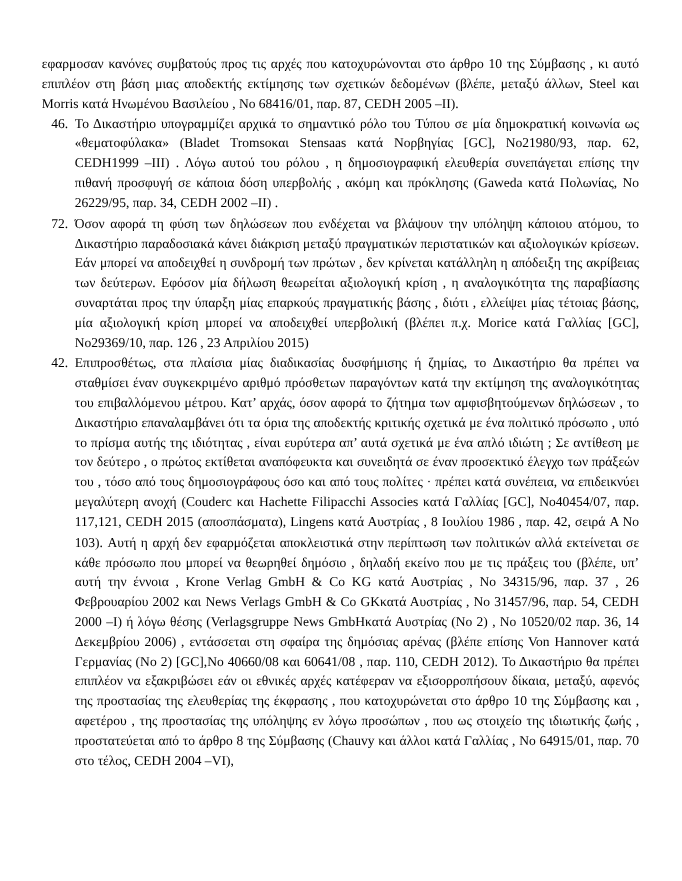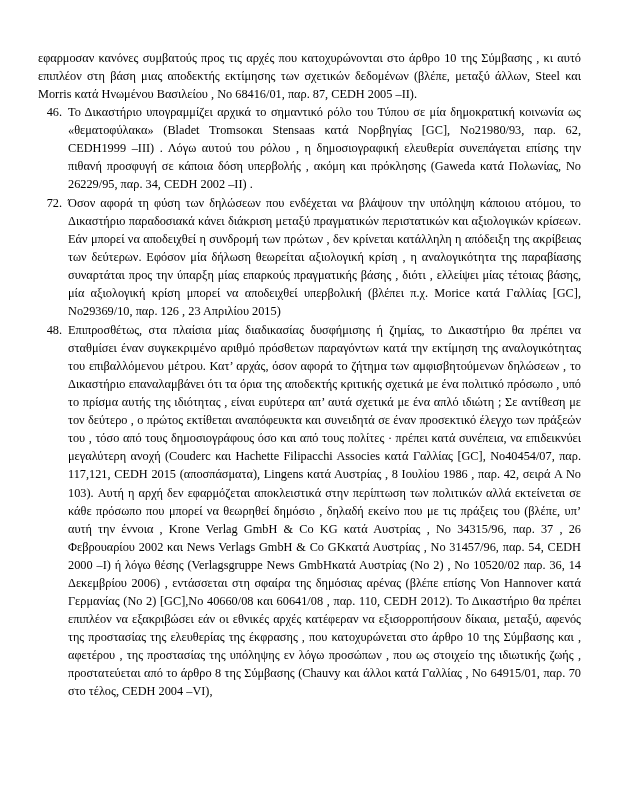--- a/index.html
+++ b/index.html
@@ -67,17 +67,17 @@
     <div class="num">46.</div>
     <div class="body-text">Το Δικαστήριο υπογραμμίζει αρχικά το σημαντικό ρόλο του Τύπου σε μία δημοκρατική κοινωνία  ως «θεματοφύλακα» (Bladet Tromsoκαι Stensaas κατά Νορβηγίας [GC], Νο21980/93, παρ. 62, CEDH1999  –III) . Λόγω αυτού του ρόλου , η δημοσιογραφική ελευθερία συνεπάγεται επίσης την πιθανή προσφυγή σε κάποια δόση υπερβολής , ακόμη και πρόκλησης (Gaweda κατά Πολωνίας, Νο 26229/95, παρ. 34, CEDH 2002 –II) .</div>
   </div>
 
   <div class="para">
     <div class="num">72.</div>
     <div class="body-text">Όσον αφορά τη φύση των δηλώσεων που ενδέχεται να  βλάψουν την υπόληψη κάποιου ατόμου, το Δικαστήριο παραδοσιακά κάνει διάκριση μεταξύ πραγματικών περιστατικών και αξιολογικών κρίσεων. Εάν μπορεί να αποδειχθεί η συνδρομή των πρώτων , δεν κρίνεται κατάλληλη η απόδειξη της ακρίβειας των δεύτερων. Εφόσον μία δήλωση θεωρείται  αξιολογική κρίση , η αναλογικότητα της παραβίασης συναρτάται προς την ύπαρξη μίας επαρκούς πραγματικής βάσης , διότι , ελλείψει μίας τέτοιας βάσης, μία αξιολογική κρίση μπορεί να αποδειχθεί υπερβολική (βλέπει π.χ. Morice κατά Γαλλίας [GC], Νο29369/10, παρ. 126 , 23 Απριλίου 2015)</div>
   </div>
 
   <div class="para">
-    <div class="num">48.</div>
+    <div class="num">42.</div>
     <div class="body-text">Επιπροσθέτως, στα πλαίσια μίας διαδικασίας δυσφήμισης ή ζημίας, το Δικαστήριο θα πρέπει να σταθμίσει έναν συγκεκριμένο αριθμό πρόσθετων παραγόντων κατά την εκτίμηση της αναλογικότητας  του επιβαλλόμενου μέτρου. Κατ’ αρχάς, όσον αφορά το ζήτημα των αμφισβητούμενων δηλώσεων , το Δικαστήριο επαναλαμβάνει ότι τα όρια της αποδεκτής κριτικής  σχετικά με ένα πολιτικό πρόσωπο , υπό το πρίσμα αυτής της ιδιότητας , είναι ευρύτερα απ’ αυτά σχετικά με ένα απλό ιδιώτη ; Σε αντίθεση με τον δεύτερο , ο πρώτος εκτίθεται αναπόφευκτα και συνειδητά σε έναν προσεκτικό έλεγχο των πράξεών του , τόσο από τους δημοσιογράφους όσο και από τους πολίτες · πρέπει κατά συνέπεια, να επιδεικνύει μεγαλύτερη ανοχή (Couderc και Hachette Filipacchi Associes κατά Γαλλίας [GC], Νο40454/07, παρ. 117,121, CEDH 2015 (αποσπάσματα), Lingens κατά Αυστρίας , 8 Ιουλίου 1986 ,  παρ. 42, σειρά A No 103). Αυτή η αρχή δεν εφαρμόζεται αποκλειστικά στην περίπτωση των πολιτικών αλλά εκτείνεται σε κάθε πρόσωπο που μπορεί να θεωρηθεί δημόσιο , δηλαδή εκείνο που με τις πράξεις του (βλέπε, υπ’ αυτή την έννοια , Krone Verlag GmbH &amp; Co KG κατά Αυστρίας ,  Νο 34315/96, παρ. 37 , 26 Φεβρουαρίου 2002 και News Verlags GmbH &amp; Co GKκατά Αυστρίας , Νο 31457/96, παρ. 54, CEDH 2000 –I) ή λόγω θέσης (Verlagsgruppe News GmbHκατά Αυστρίας (Νο 2) , Νο 10520/02 παρ. 36, 14 Δεκεμβρίου 2006) , εντάσσεται στη σφαίρα της δημόσιας αρένας (βλέπε επίσης Von Hannover κατά Γερμανίας (Νο 2) [GC],Νο 40660/08 και  60641/08 , παρ. 110, CEDH 2012). Το Δικαστήριο θα πρέπει επιπλέον να εξακριβώσει εάν οι εθνικές αρχές κατέφεραν να εξισορροπήσουν δίκαια, μεταξύ, αφενός της προστασίας της ελευθερίας της έκφρασης , που κατοχυρώνεται στο άρθρο 10 της Σύμβασης και , αφετέρου , της προστασίας της  υπόληψης εν λόγω προσώπων , που ως στοιχείο της ιδιωτικής ζωής , προστατεύεται από το άρθρο 8 της Σύμβασης (Chauvy και άλλοι κατά Γαλλίας , Νο 64915/01, παρ. 70 στο τέλος, CEDH 2004 –VI),</div>
   </div>
 
 </div>
 
 </body></html>

